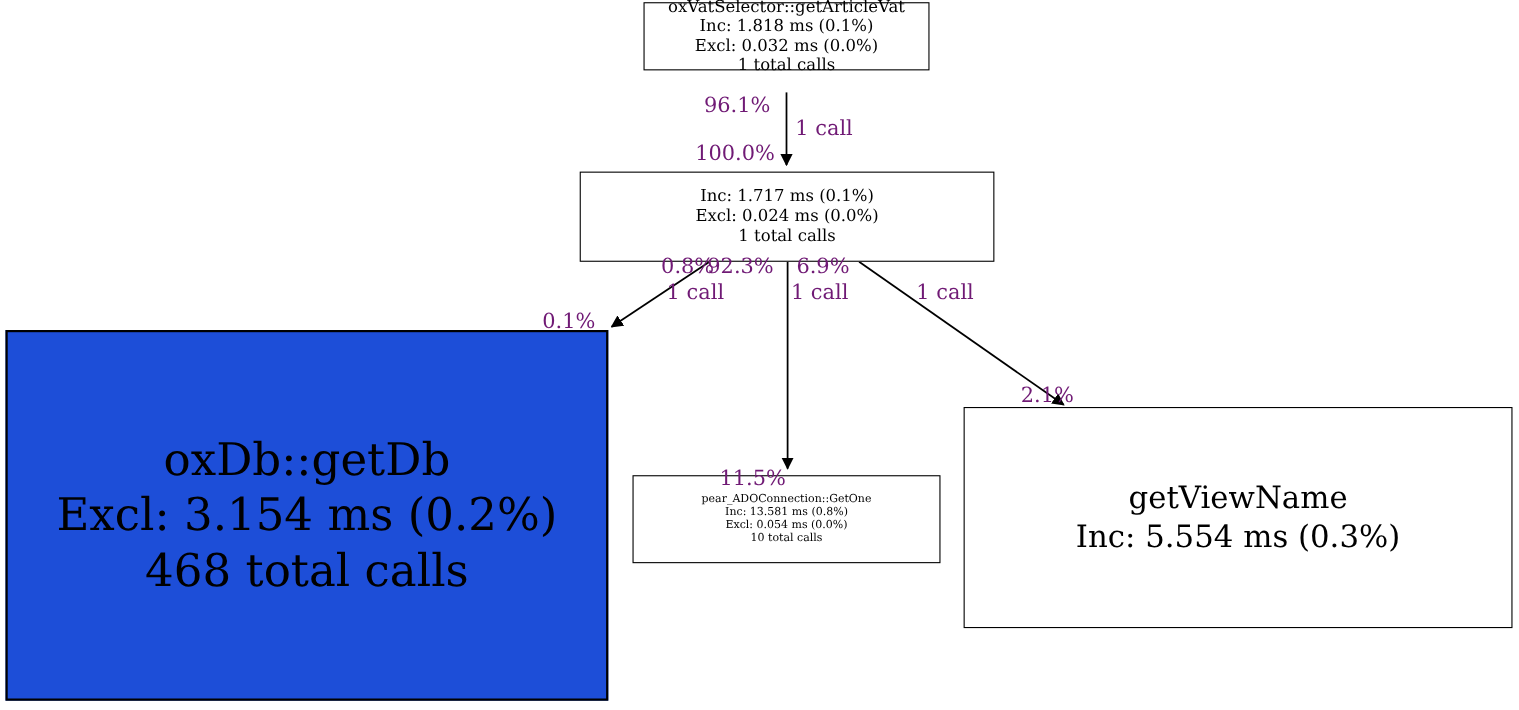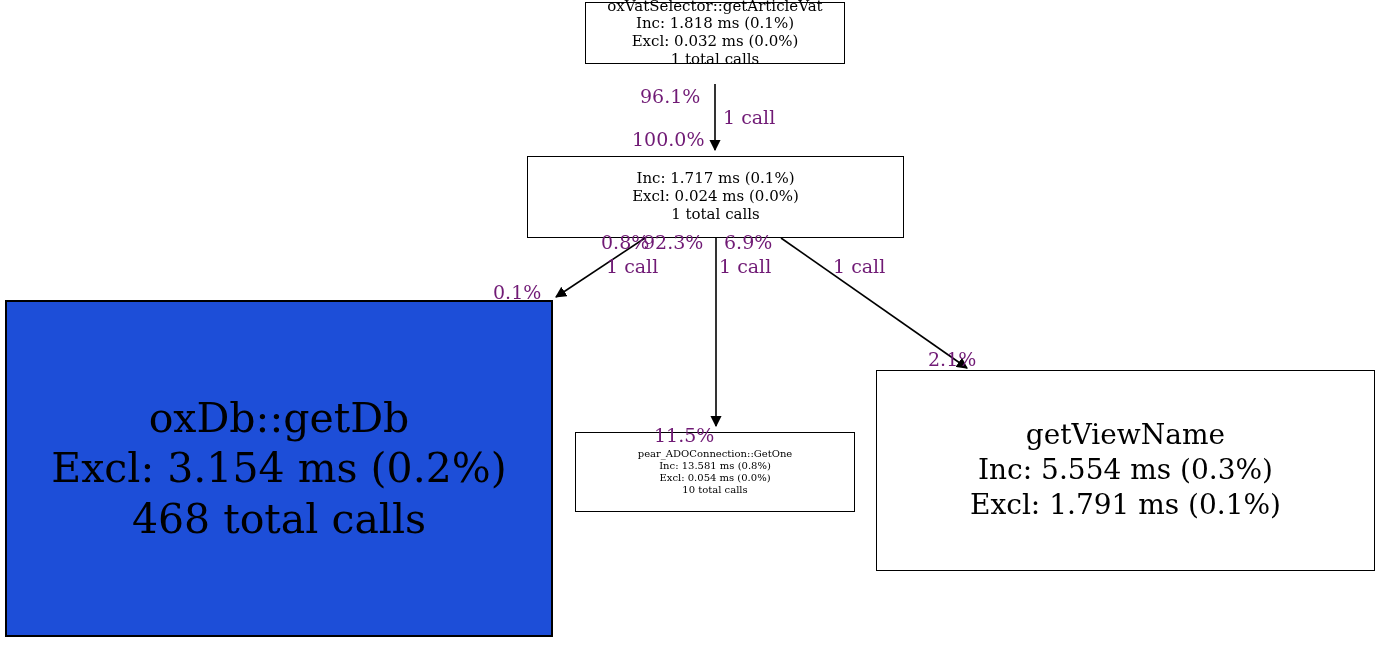--- a/index.html
+++ b/index.html
@@ -120,21 +120,20 @@
   <div class="node" id="node-getone">
     <span class="nline">pear_ADOConnection::GetOne</span>
     <span class="nline">Inc: 13.581 ms (0.8%)</span>
     <span class="nline">Excl: 0.054 ms (0.0%)</span>
     <span class="nline">10 total calls</span>
   </div>
 
   <div class="node" id="node-getviewname">
     <span class="nline">getViewName</span>
     <span class="nline">Inc: 5.554 ms (0.3%)</span>
-    <span class="nline">Excl: 1.791 ms (0.1%)</span>
   </div>
 
   <span class="edge-label" style="left:640px; top:85px;">96.1%</span>
   <span class="edge-label" style="left:723px; top:106px;">1 call</span>
   <span class="edge-label" style="left:632px; top:128px;">100.0%</span>
 
   <span class="edge-label" style="left:601px; top:231px;">0.8%</span>
   <span class="edge-label" style="left:606px; top:255px;">1 call</span>
   <span class="edge-label" style="left:493px; top:281px;text-align:center;">0.1%</span>
 

